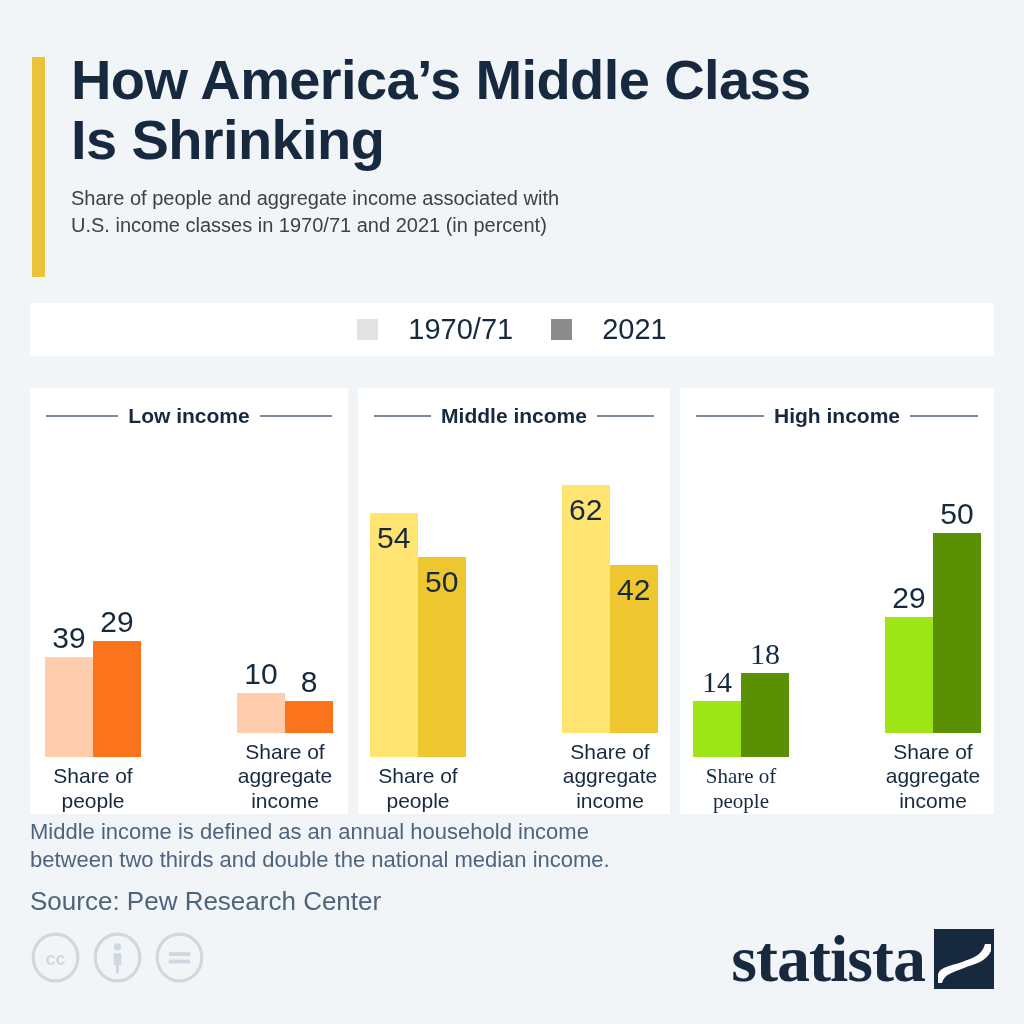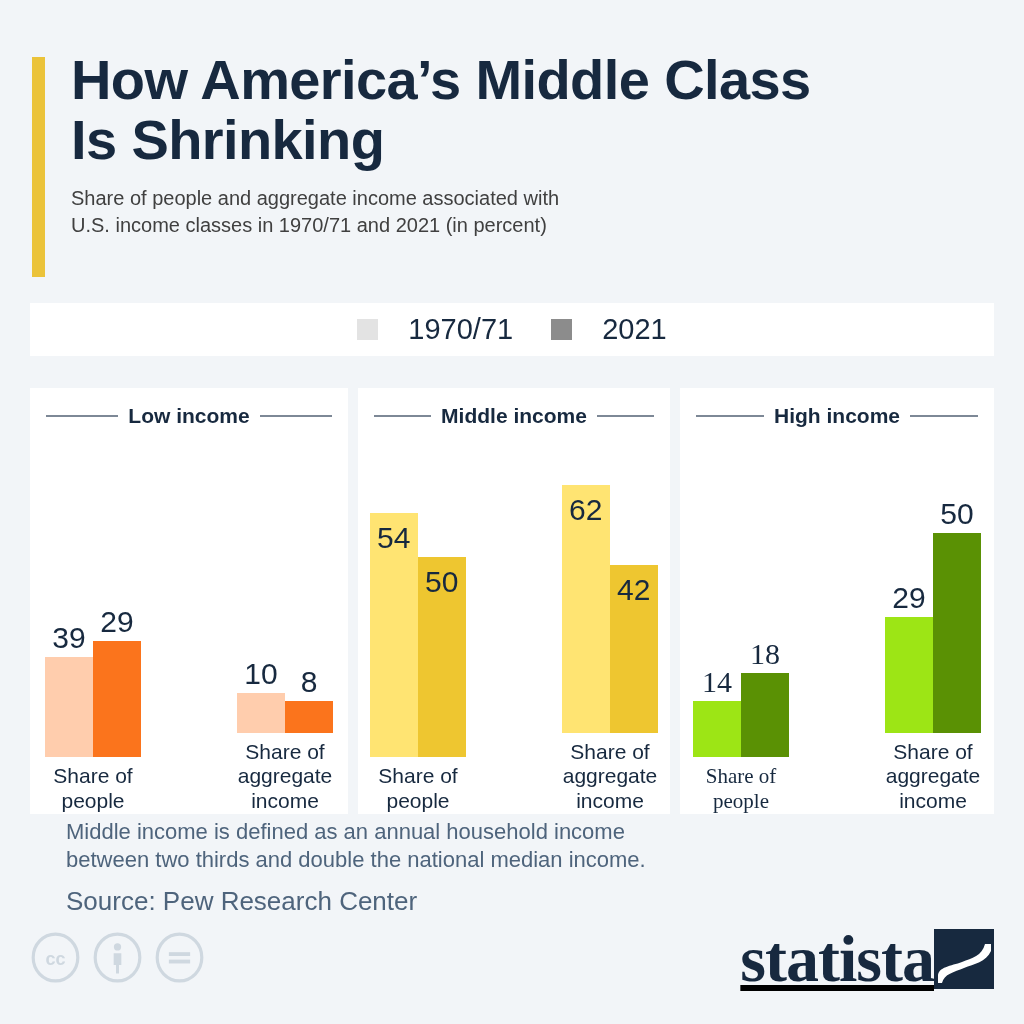--- a/index.html
+++ b/index.html
@@ -187,21 +187,20 @@
     white-space: pre-line;
     width: 130px;
   }
 
   
   .notes {
     position: absolute;
     left: 30px;
     top: 818px;
     width: 800px;
-    margin-left: 36px;
   }
   .note {
     font-size: 22px;
     line-height: 1.28;
     color: #4e647c;
     white-space: pre-line;
     margin: 0;
   }
   .source {
     font-size: 26px;
@@ -230,21 +229,21 @@
     width: 51px;
     height: 51px;
     text-decoration: underline;
   }
   .statista-logo {
     position: absolute;
     right: 0;
     top: -6px;
     display: flex;
     align-items: center;
-    text-decoration: underline;
+    gap: 9px;
   }
   .statista-word {
     font-family: "Liberation Serif", serif;
     font-size: 66px;
     font-weight: bold;
     color: #17293f;
     letter-spacing: -1px;
     line-height: 1;
   }
   .statista-mark {

